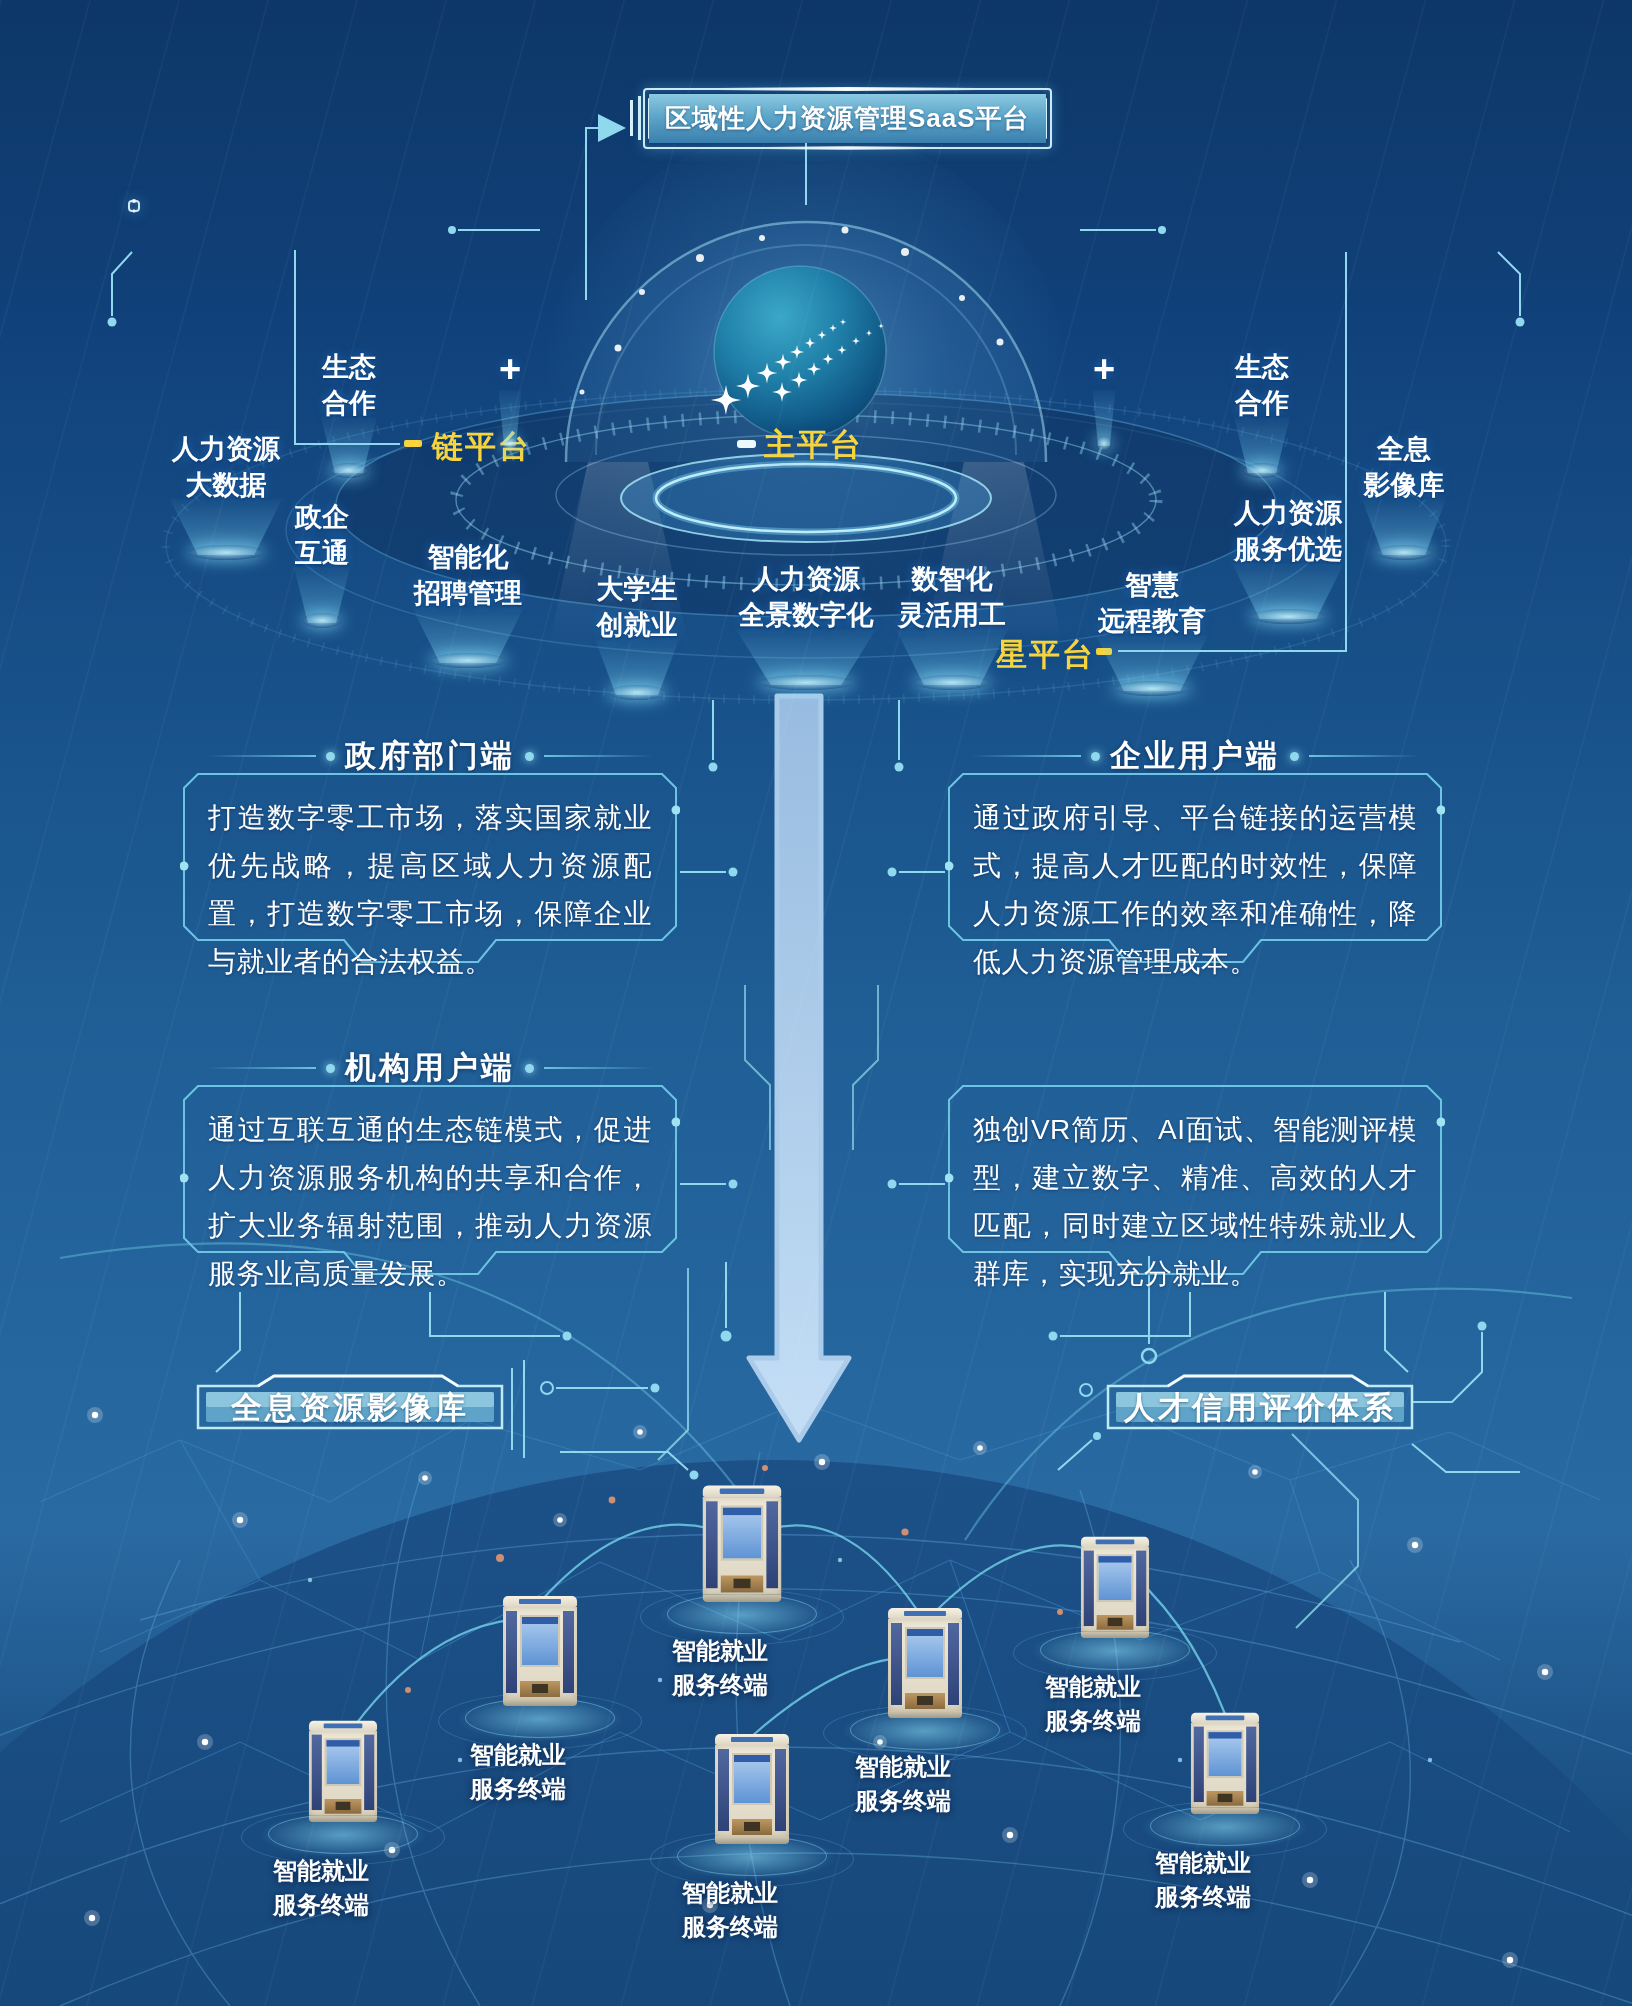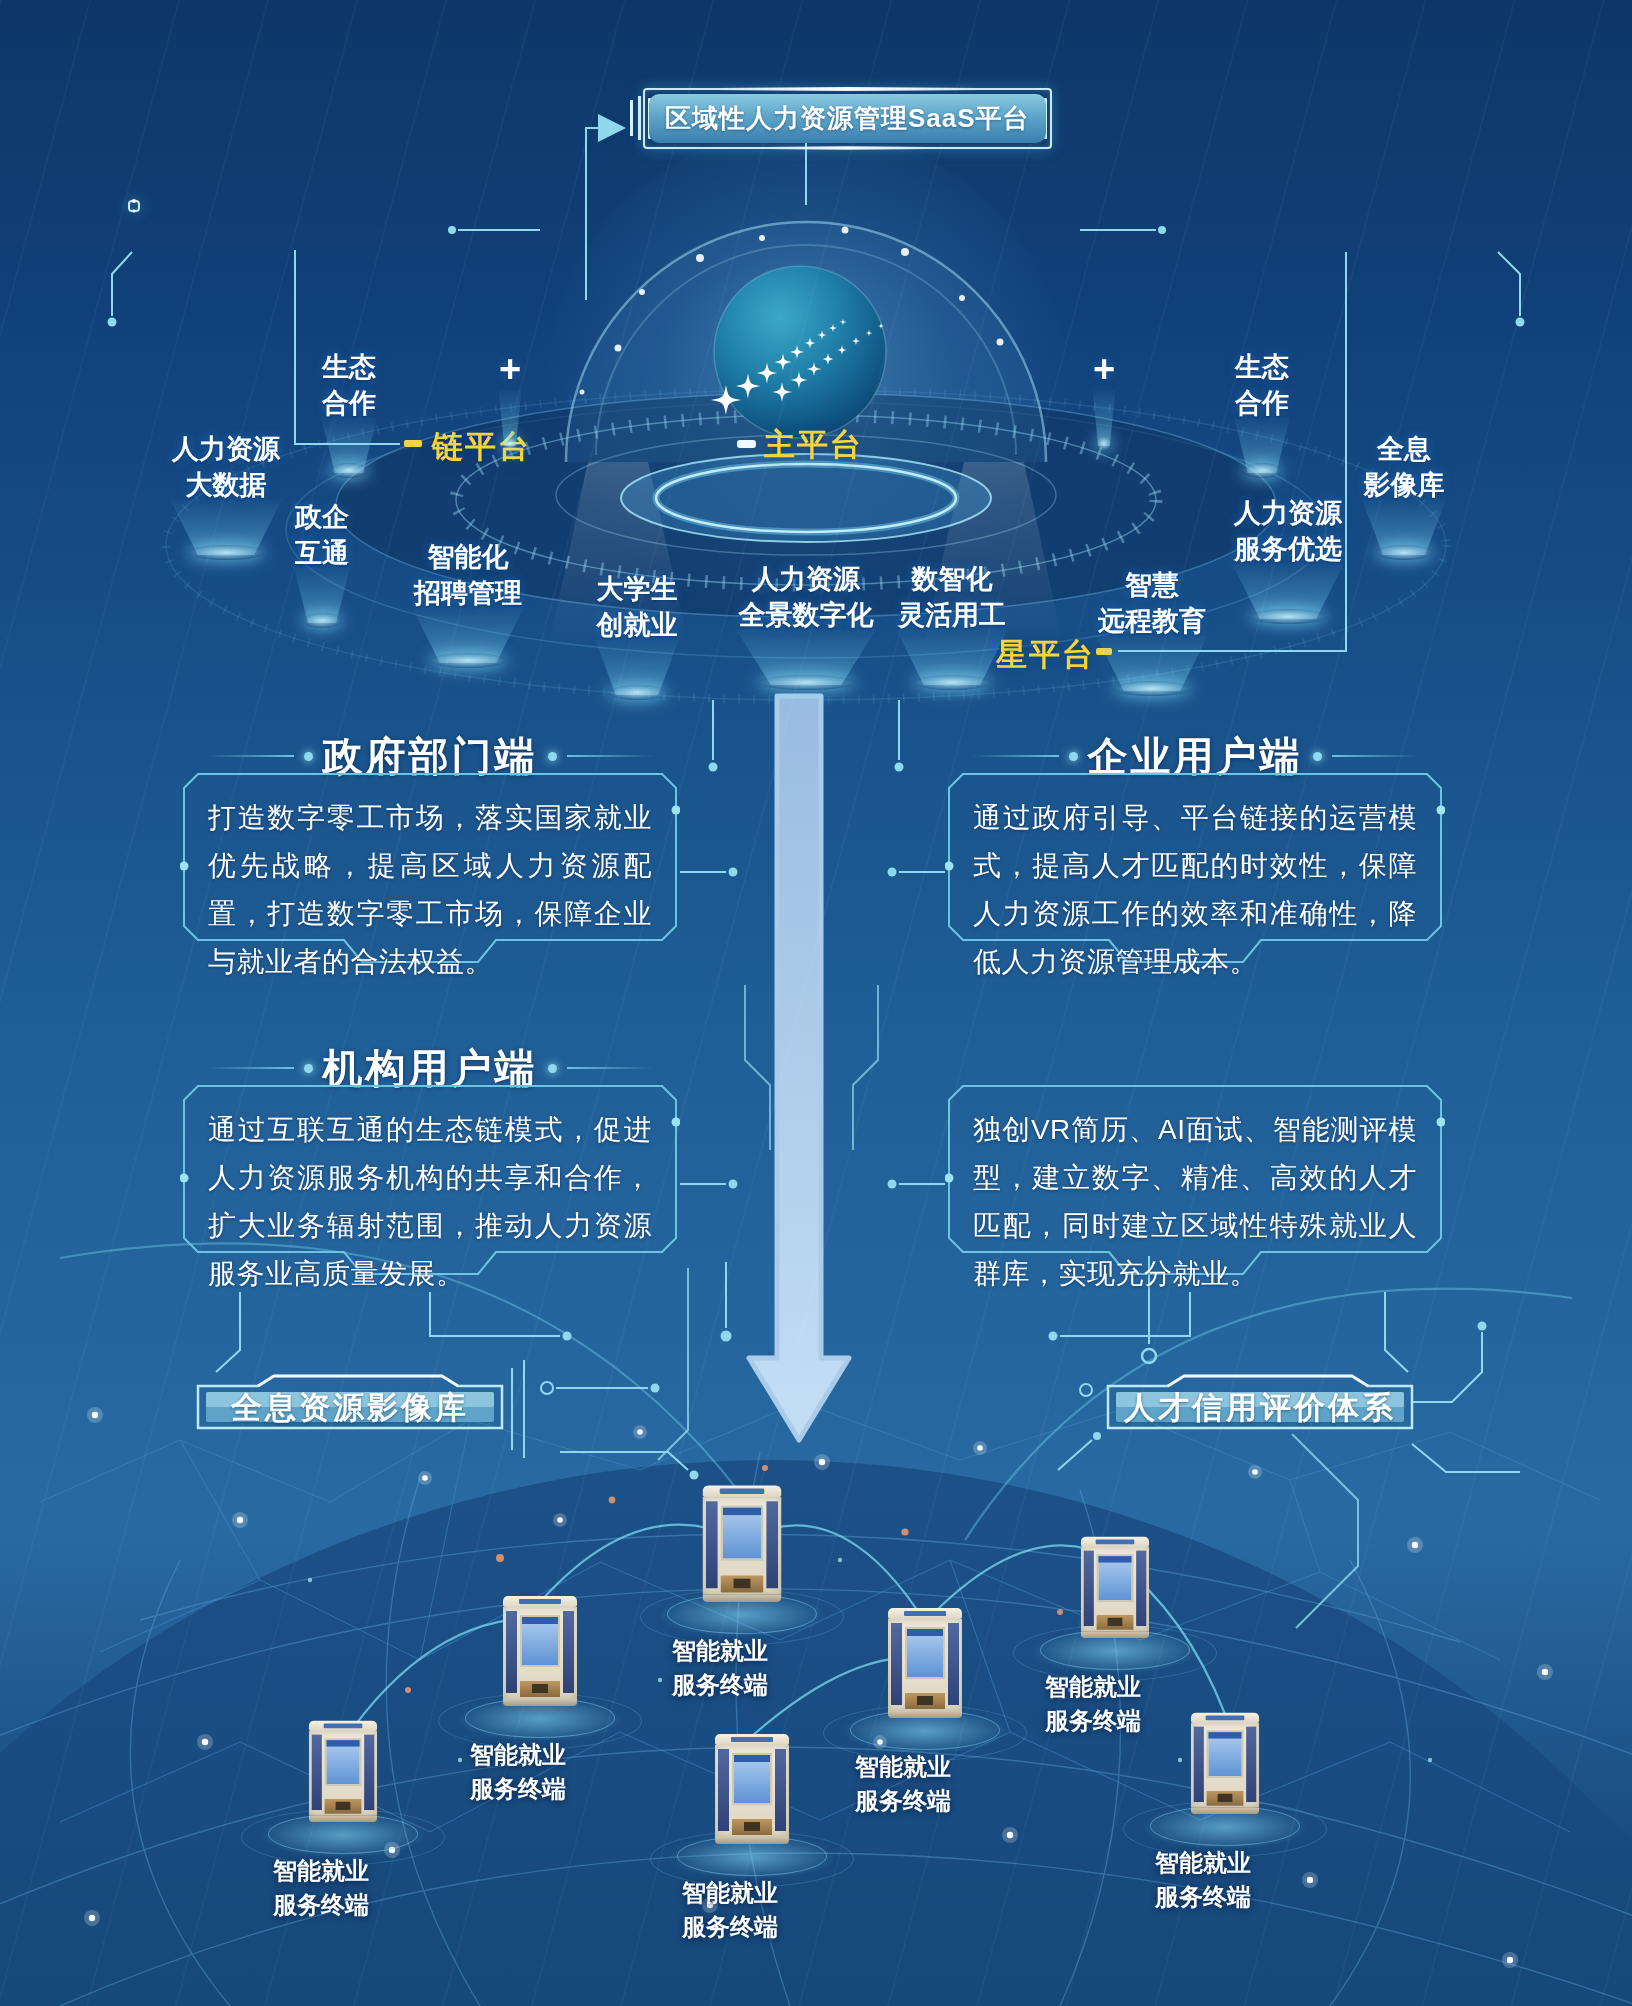--- a/index.html
+++ b/index.html
@@ -8,21 +8,21 @@
     background:linear-gradient(180deg,#0d3768 0%,#11417a 16%,#185189 34%,#1f5d95 50%,#25659d 66%,#2a6aa2 76%,#1d5488 88%,#123d6e 100%);}
   .hatch{position:absolute;inset:0;pointer-events:none;
     background:repeating-linear-gradient(105deg,rgba(255,255,255,.03) 0 2px,transparent 2px 86px);}
   .scene{position:absolute;left:0;top:0;}
 
   
   .techbox{position:absolute;border:2px solid rgba(214,242,252,.95);border-radius:4px;padding:4px;
     box-shadow:0 0 14px rgba(100,200,240,.35), inset 0 0 6px rgba(140,220,250,.25);}
   .techbox-inner{position:relative;background:linear-gradient(180deg,#8cc9e2 0%,#5da6c9 45%,#3a7fae 100%);
     padding:7px 16px;text-align:center;color:#fff;font-weight:700;font-size:26px;letter-spacing:1px;
-    border-radius:10px;text-shadow:0 1px 3px rgba(0,40,80,.45);white-space:nowrap;}
+    border-radius:0;text-shadow:0 1px 3px rgba(0,40,80,.45);white-space:nowrap;}
   .techbox .shine{position:absolute;top:-3px;left:18%;right:18%;height:4px;border-radius:2px;
     background:linear-gradient(90deg,transparent,#ffffff,transparent);opacity:.95;}
   .techbox .shine.b{top:auto;bottom:-3px;left:30%;right:30%;opacity:.7;}
   .techbox .bar{position:absolute;top:8px;bottom:8px;width:3px;background:#d6f2fc;border-radius:1px;}
   .techbox .bar.l{left:3px;} .techbox .bar.r{right:3px;}
 
   
   .pf-item{position:absolute;transform:translateX(-50%);text-align:center;color:#fff;font-weight:700;
     font-size:27px;line-height:1.32;white-space:pre-line;text-shadow:0 0 10px rgba(30,110,190,.9),0 1px 3px rgba(0,30,70,.7);}
   .pf-item::after{content:"";position:absolute;left:50%;top:calc(100% - 4px);transform:translateX(-50%);
@@ -33,21 +33,21 @@
     width:72%;height:15px;border-radius:50%;
     background:radial-gradient(ellipse at center,rgba(200,245,255,.85),rgba(120,210,245,.15) 70%);
     box-shadow:0 0 16px rgba(130,220,250,.8);}
   .pf-plus{font-size:38px;font-weight:600;}
   .plat-tag{position:absolute;color:#f7d43e;font-weight:800;font-size:31px;letter-spacing:2px;
     text-shadow:0 0 12px rgba(0,60,120,.7);white-space:nowrap;}
 
   
   .panel{position:absolute;width:500px;height:246px;}
   .ptitle{display:flex;align-items:center;gap:10px;justify-content:center;padding:0 26px;height:40px;}
-  .ptitle h2{margin:0;font-size:40px;font-weight:800;color:#fff;letter-spacing:3px;text-shadow:0 1px 4px rgba(0,30,70,.6);}
+  .ptitle h2{margin:0;font-size:31px;font-weight:800;color:#fff;letter-spacing:3px;text-shadow:0 1px 4px rgba(0,30,70,.6);}
   .tline{flex:1;height:2px;background:linear-gradient(90deg,transparent,#6cc4e2);}
   .tline.r{background:linear-gradient(90deg,#6cc4e2,transparent);}
   .tdot{width:9px;height:9px;border-radius:50%;background:#8fd8ee;box-shadow:0 0 8px #8fd8ee;}
   .pborder{position:absolute;left:0;top:34px;}
   .pbody{position:absolute;left:28px;right:28px;top:58px;color:#fff;font-size:28px;line-height:1.72;
     font-weight:500;text-align:justify;letter-spacing:.5px;text-shadow:0 1px 3px rgba(0,30,70,.5);}
 
   
   .holo-btn{position:absolute;width:320px;height:66px;}
   .holo-btn svg{position:absolute;left:0;top:0;}

